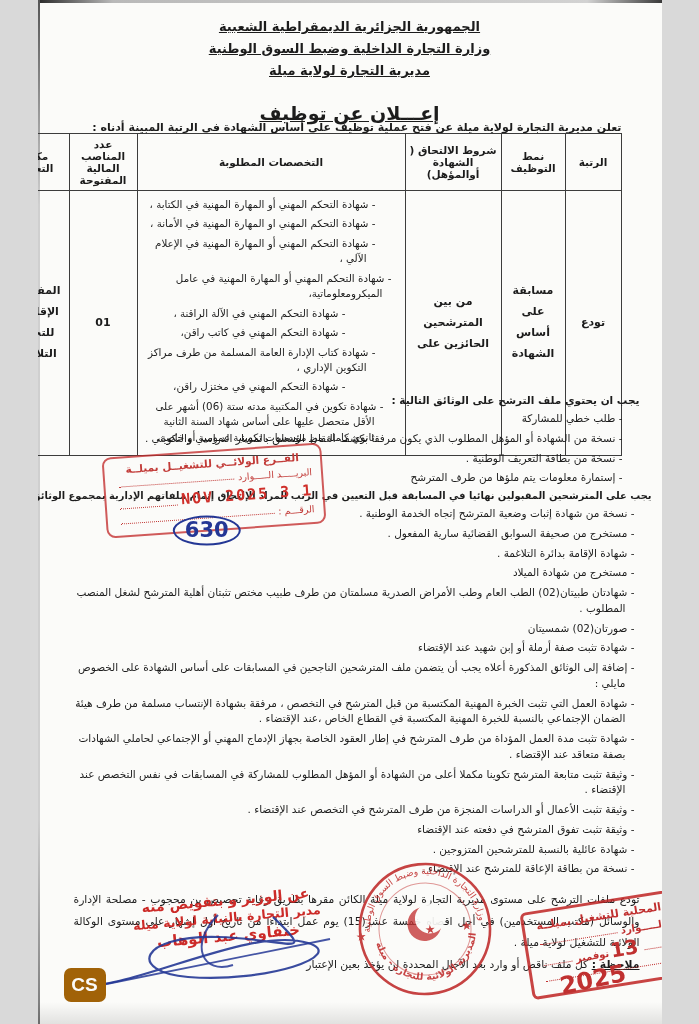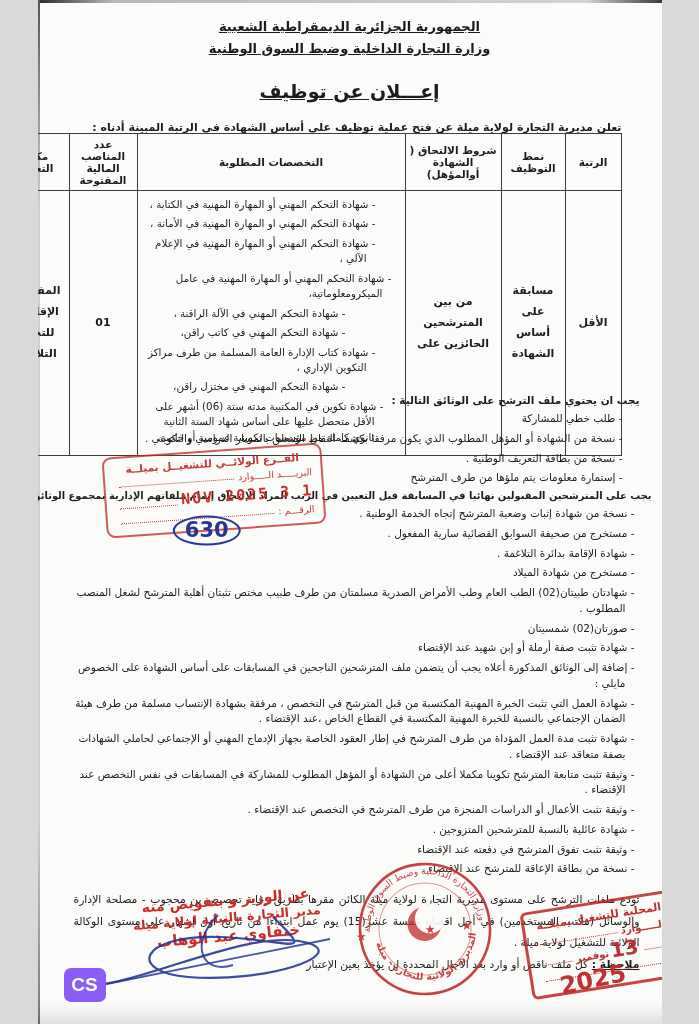--- a/index.html
+++ b/index.html
@@ -73,35 +73,36 @@
   #stamp2 .s2-year { position:absolute; left:26px; bottom:-6px; font-size:24px; font-weight:bold; transform:rotate(-3deg); }
 
   #sig-block { position:absolute; left:58px; top:892px; width:262px; transform:rotate(-5deg);
     color:#cc2b28; text-align:center; font-weight:bold; }
   #sig-block .sg1 { font-size:14px; }
   #sig-block .sg2 { font-size:12.5px; margin-top:2px; }
   #sig-block .sg3 { font-size:15px; margin-top:2px; }
   #sig-scribble { position:absolute; left:30px; top:905px; pointer-events:none; }
 
   #watermark { position:absolute; left:26px; top:968px; display:flex; align-items:center; gap:10px; }
-  .cs-logo { width:42px; height:34px; background:#8b5cf6; border-radius:7px; color:#fbfbf9;
+  .cs-logo { width:42px; height:34px; background:#a16207; border-radius:7px; color:#fbfbf9;
     display:flex; align-items:center; justify-content:center; font-weight:bold; font-size:19px;
     font-family:"Liberation Sans", sans-serif; }
   .wm-text { color:#bcbcbc; font-size:27px; font-family:"Liberation Sans", sans-serif; }
 </style>
 </head>
 <body>
 
 <div class="page">
   <div class="scan-edge-top"></div>
   <div class="scan-edge-left"></div>
 
   <div class="doc-header">
     <div class="h-line">الجمهورية الجزائرية الديمقراطية الشعبية</div>
     <div class="h-line">وزارة التجارة الداخلية وضبط السوق الوطنية</div>
+    <div class="h-line">مديرية التجارة لولاية ميلة</div>
     <div class="h-title">إعـــلان عن توظيف</div>
   </div>
 
   <p class="intro">تعلن مديرية التجارة لولاية ميلة عن فتح عملية توظيف على أساس الشهادة في الرتبة المبينة أدناه :</p>
 
   <table class="vacancy">
     <colgroup>
       <col class="c-rank">
         <col class="c-mode">
         <col class="c-cond">
@@ -114,21 +115,21 @@
         <th>الرتبة</th>
         <th>نمط التوظيف</th>
         <th>شروط الالتحاق ( الشهادة أوالمؤهل)</th>
         <th>التخصصات المطلوبة</th>
         <th>عدد المناصب المالية المفتوحة</th>
         <th>مكان التعيين</th>
       </tr>
     </thead>
     <tbody>
       <tr>
-        <td class="center-cell">الأقل</td>
+        <td class="center-cell">تودع</td>
         <td class="center-cell">مسابقة على أساس الشهادة</td>
         <td class="center-cell">من بين المترشحين الحائزين على</td>
         <td class="spec-cell">
           <ul class="spec">
             <li>شهادة التحكم المهني أو المهارة المهنية في الكتابة ،</li>
             <li>شهادة التحكم المهني او المهارة المهنية في الأمانة ،</li>
             <li>شهادة التحكم المهني أو المهارة المهنية في الإعلام الآلي ،</li>
             <li>شهادة التحكم المهني أو المهارة المهنية في عامل الميكرومعلوماتية،</li>
             <li>شهادة التحكم المهني في الآلة الراقنة ،</li>
             <li>شهادة التحكم المهني في كاتب راقن،</li>
@@ -158,22 +159,22 @@
       <li>شهادة الإقامة بدائرة التلاغمة .</li>
       <li>مستخرج من شهادة الميلاد</li>
       <li>شهادتان طبيتان(02) الطب العام وطب الأمراض الصدرية مسلمتان من طرف طبيب مختص تثبتان أهلية المترشح لشغل المنصب المطلوب .</li>
       <li>صورتان(02) شمسيتان</li>
       <li>شهادة تثبت صفة أرملة أو إبن شهيد عند الإقتضاء</li>
       <li>إضافة إلى الوثائق المذكورة أعلاه يجب أن يتضمن ملف المترشحين الناجحين في المسابقات على أساس الشهادة على الخصوص مايلي :</li>
       <li>شهادة العمل التي تثبت الخبرة المهنية المكتسبة من قبل المترشح في التخصص ، مرفقة بشهادة الإنتساب مسلمة من طرف هيئة الضمان الإجتماعي بالنسبة للخبرة المهنية المكتسبة في القطاع الخاص ،عند الإقتضاء .</li>
       <li>شهادة تثبت مدة العمل المؤداة من طرف المترشح في إطار العقود الخاصة بجهاز الإدماج المهني أو الإجتماعي لحاملي الشهادات بصفة متعاقد عند الإقتضاء .</li>
       <li>وثيقة تثبت متابعة المترشح تكوينا مكملا أعلى من الشهادة أو المؤهل المطلوب للمشاركة في المسابقات في نفس التخصص عند الإقتضاء .</li>
       <li>وثيقة تثبت الأعمال أو الدراسات المنجزة من طرف المترشح في التخصص عند الإقتضاء .</li>
+      <li>وثيقة تثبت تفوق المترشح في دفعته عند الإقتضاء</li>
       <li>شهادة عائلية بالنسبة للمترشحين المتزوجين .</li>
-      <li>وثيقة تثبت تفوق المترشح في دفعته عند الإقتضاء</li>
       <li>نسخة من بطاقة الإعاقة للمترشح عند الإقتضاء .</li>
     </ul>
     <p class="deposit">تودع ملفات الترشح على مستوى مديرية التجارة لولاية ميلة الكائن مقرها بطريق زغاية تحصيص بن محجوب - مصلحة الإدارة والوسائل (مكتب المستخدمين) في أجل اقصاه خمسة عشر(15) يوم عمل ابتداءا من تاريخ أول إشهار على مستوى الوكالة الولائية للتشغيل لولاية ميلة .</p>
     <p class="note">
       <span class="note-label">ملاحظة :</span>
       <span>كل ملف ناقص أو وارد بعد الآجال المحددة لن يؤخذ بعين الإعتبار</span>
     </p>
   </div>
 
   <div id="stamp1">

